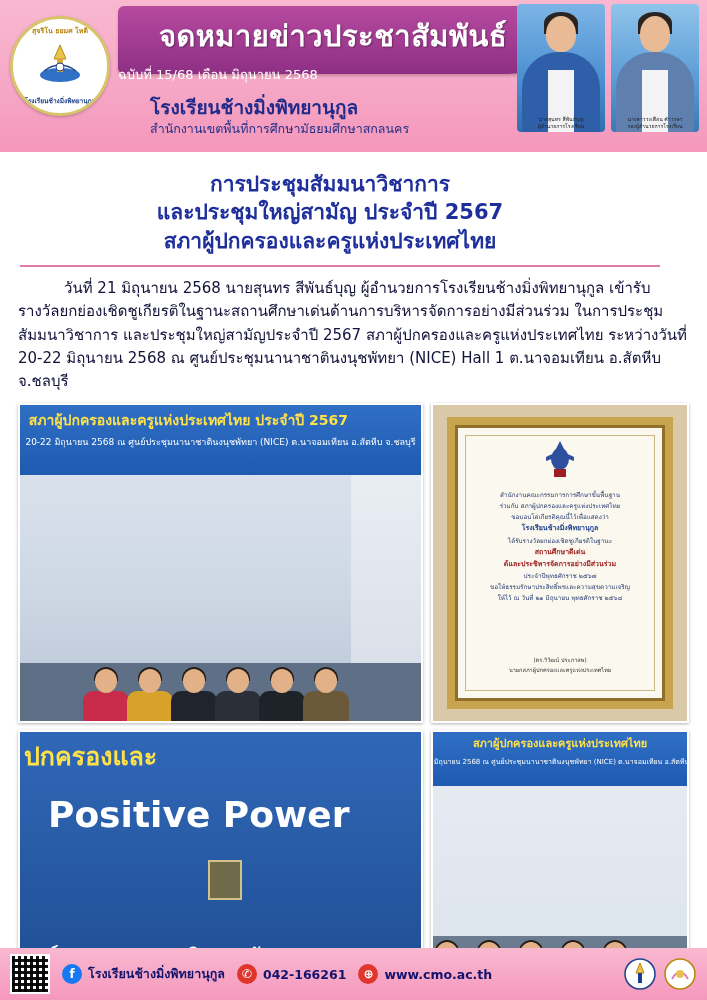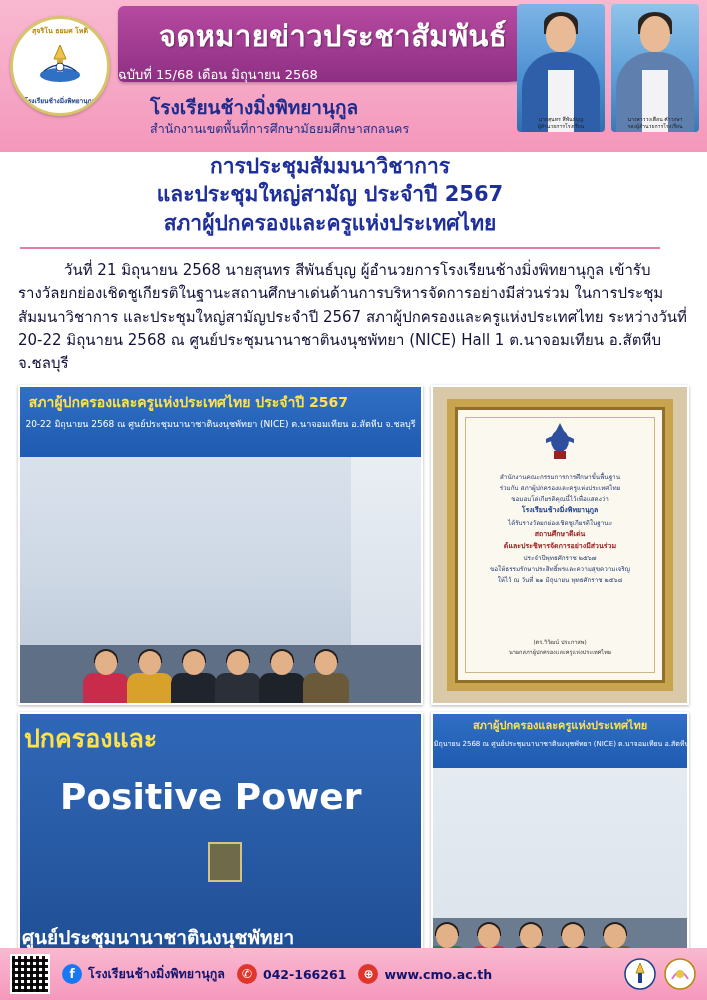--- a/index.html
+++ b/index.html
@@ -19,21 +19,21 @@
   
   .header {
     position: relative;
     width: 707px; height: 152px;
     background: linear-gradient(180deg,#f9b8d0 0%, #f6a8c6 55%, #f497bb 100%);
     overflow: hidden;
   }
   .header-banner {
     position: absolute;
     left: 118px; top: 6px;
-    width: 430px; height: 76px;
+    width: 430px; height: 68px;
     background: linear-gradient(180deg,#b64aa0 0%, #8e2f84 100%);
     border-radius: 6px 6px 40px 6px / 6px 6px 24px 6px;
     box-shadow: 0 2px 3px rgba(0,0,0,.2);
   }
   .header-banner-title {
     color: #ffffff;
     font-size: 29px;
     font-weight: bold;
     text-align: center;
     padding-top: 7px;
@@ -121,21 +121,21 @@
     width: 26px; height: 62px; background: #f3f3f5;
   }
   .person-caption {
     position: absolute; bottom: 2px; left: 0; width: 100%;
     text-align: center; font-size: 5.2px; color: #222; line-height: 1.35;
   }
 
   
   .title-block {
     width: 660px;
-    padding: 0 20px 4px 20px;
+    padding: 18px 20px 4px 20px;
     text-align: center;
   }
   .title-line {
     color: #1e2f9c;
     font-size: 21px;
     font-weight: bold;
     line-height: 1.35;
   }
   .divider {
     width: 640px; height: 2px; margin: 10px auto 6px auto;
@@ -215,21 +215,21 @@
   }
   .cert-lines { position:absolute; left:16px; right:16px; top:64px; }
   .cert-lines .cl { font-size:6.3px; color:#233a6e; text-align:center; line-height:1.75; }
   .cert-lines .cl.red { color:#9c2020; font-weight:bold; font-size:7px; }
   .cert-lines .cl.blue-b { color:#1d3f8f; font-weight:bold; font-size:7px; }
   .cert-sign { position:absolute; bottom:26px; left:0; width:100%; text-align:center; font-size:5.6px; color:#333; line-height:1.7;}
 
   
   .c-bg { position:absolute; inset:0; background:linear-gradient(180deg,#2f67b8 0%, #2a5ea9 40%, #1f4e94 100%); }
   .c-text1 { position:absolute; left:4px; top:4px; color:#ffe14a; font-size:25px; font-weight:bold; white-space:nowrap;}
-  .c-text2 { position:absolute; left:40px; top:62px; color:#ffffff; font-size:36px; font-weight:bold; white-space:nowrap;}
+  .c-text2 { position:absolute; left:28px; top:62px; color:#ffffff; font-size:36px; font-weight:bold; white-space:nowrap;}
   .c-text3 { position:absolute; left:2px; bottom:8px; color:#ffffff; font-size:19px; font-weight:bold; white-space:nowrap;}
   .c-dark { position:absolute; left:110px; bottom:0; width:210px; height:190px; }
 
   
   .d-bg { position:absolute; inset:0; background:linear-gradient(180deg,#e8edf3 0%, #dbe3ec 100%); }
   .d-banner { position:absolute; left:0; top:0; width:100%; height:54px; background:linear-gradient(180deg,#2f6fc4 0%,#1f5bb0 100%); }
   .d-banner .b1 { position:absolute; left:50%; transform:translateX(-50%); top:2px; color:#ffe14a; font-size:11px; font-weight:bold; white-space:nowrap;}
   .d-banner .b2 { position:absolute; left:50%; transform:translateX(-50%); top:24px; color:#fff; font-size:7px; white-space:nowrap;}
   .d-floor { position:absolute; left:0; bottom:0; width:100%; height:42px; background:#6b7b90; }
 

